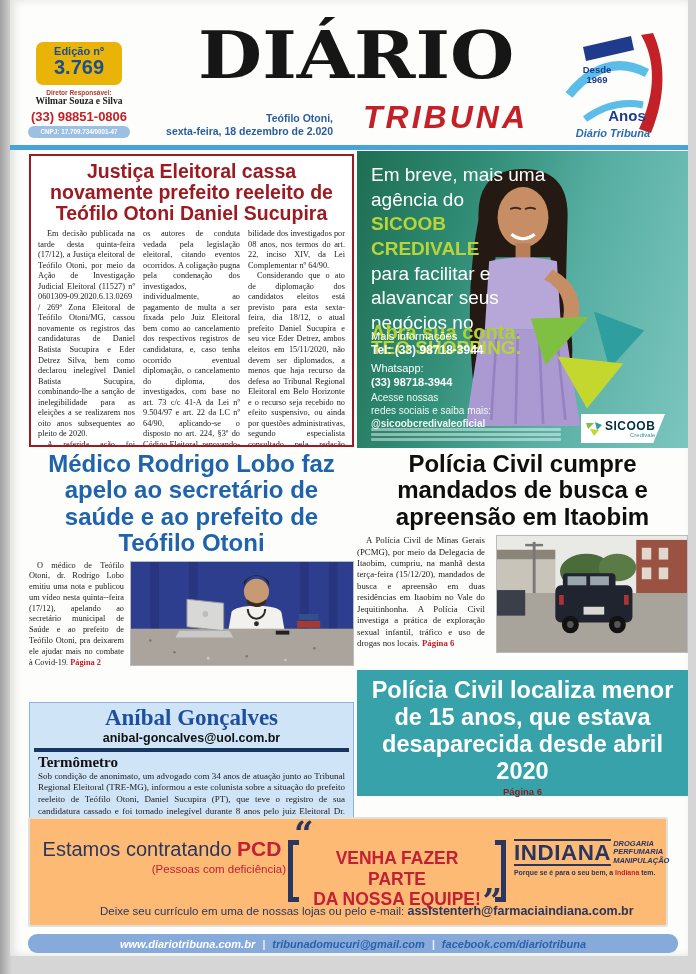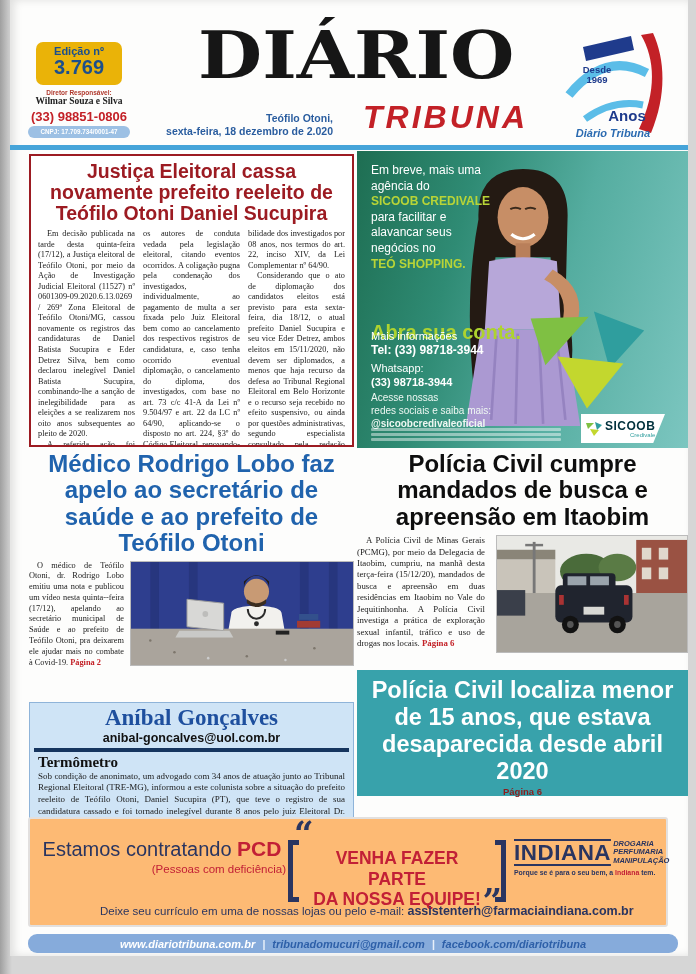--- a/index.html
+++ b/index.html
@@ -45,21 +45,21 @@
   .anibal { left:19px; top:702px; width:325px; height:142px; background:#cfe4f6; border:1px solid #8fb4d9; }
   .anibal-title { font-family:"Liberation Serif",serif; font-weight:bold; font-size:23px; color:#1e4f9e; text-align:center; margin-top:2px; line-height:1.1; }
   .anibal-email { font-size:12.5px; font-weight:bold; color:#111; text-align:center; margin-top:1px; }
   .anibal-rule { height:3.5px; background:#16355f; margin:3px 4px 2px 4px; }
   .anibal-section { font-family:"Liberation Serif",serif; font-weight:bold; font-size:15px; color:#111; margin:0 8px; }
   .anibal-body { font-family:"Liberation Serif",serif; font-size:9px; line-height:1.3; text-align:justify; color:#1a1a1a; margin:0 8px; }
   .anibal-bottom-rule { position:absolute; left:4px; right:4px; bottom:3px; height:3.5px; background:#16355f; }
 
   
   .sicoob-ad { left:347px; top:151px; width:331px; height:297px; background:linear-gradient(105deg,#1e6e52 0%,#2f8b74 30%,#55ada0 60%,#7cc6c0 100%); overflow:hidden; }
-  .sicoob-ad .txt { position:absolute; left:14px; top:12px; width:180px; font-size:12px; line-height:1.3; color:#fff; z-index:3; }
+  .sicoob-ad .txt { position:absolute; left:14px; top:12px; width:180px; font-size:19px; line-height:1.3; color:#fff; z-index:3; }
   .hl-green { color:#b8d437; font-weight:bold; }
   .sicoob-cta { position:absolute; left:14px; top:152px; font-size:20px; font-weight:bold; color:#aed32f; z-index:3;margin-top:18px; }
   .sicoob-info { position:absolute; left:14px; top:178px; font-size:11px; color:#fff; line-height:1.3; z-index:3; }
   .sicoob-info b { font-size:12px; }
   .sicoob-wa { position:absolute; left:14px; top:210px; font-size:11px; color:#fff; line-height:1.3; z-index:3; }
   .sicoob-social { position:absolute; left:14px; top:240px; font-size:10px; color:#eef7f2; line-height:1.3; z-index:3; }
   .sicoob-social .handle { font-weight:bold; }
   .fineprint { position:absolute; left:14px; top:277px; width:190px; z-index:3; }
   .fineprint div { height:2.5px; background:rgba(255,255,255,.45); margin-bottom:2.5px; border-radius:1px; }
   .model-svg { position:absolute; left:60px; top:6px; width:212px; height:291px; z-index:1; }

